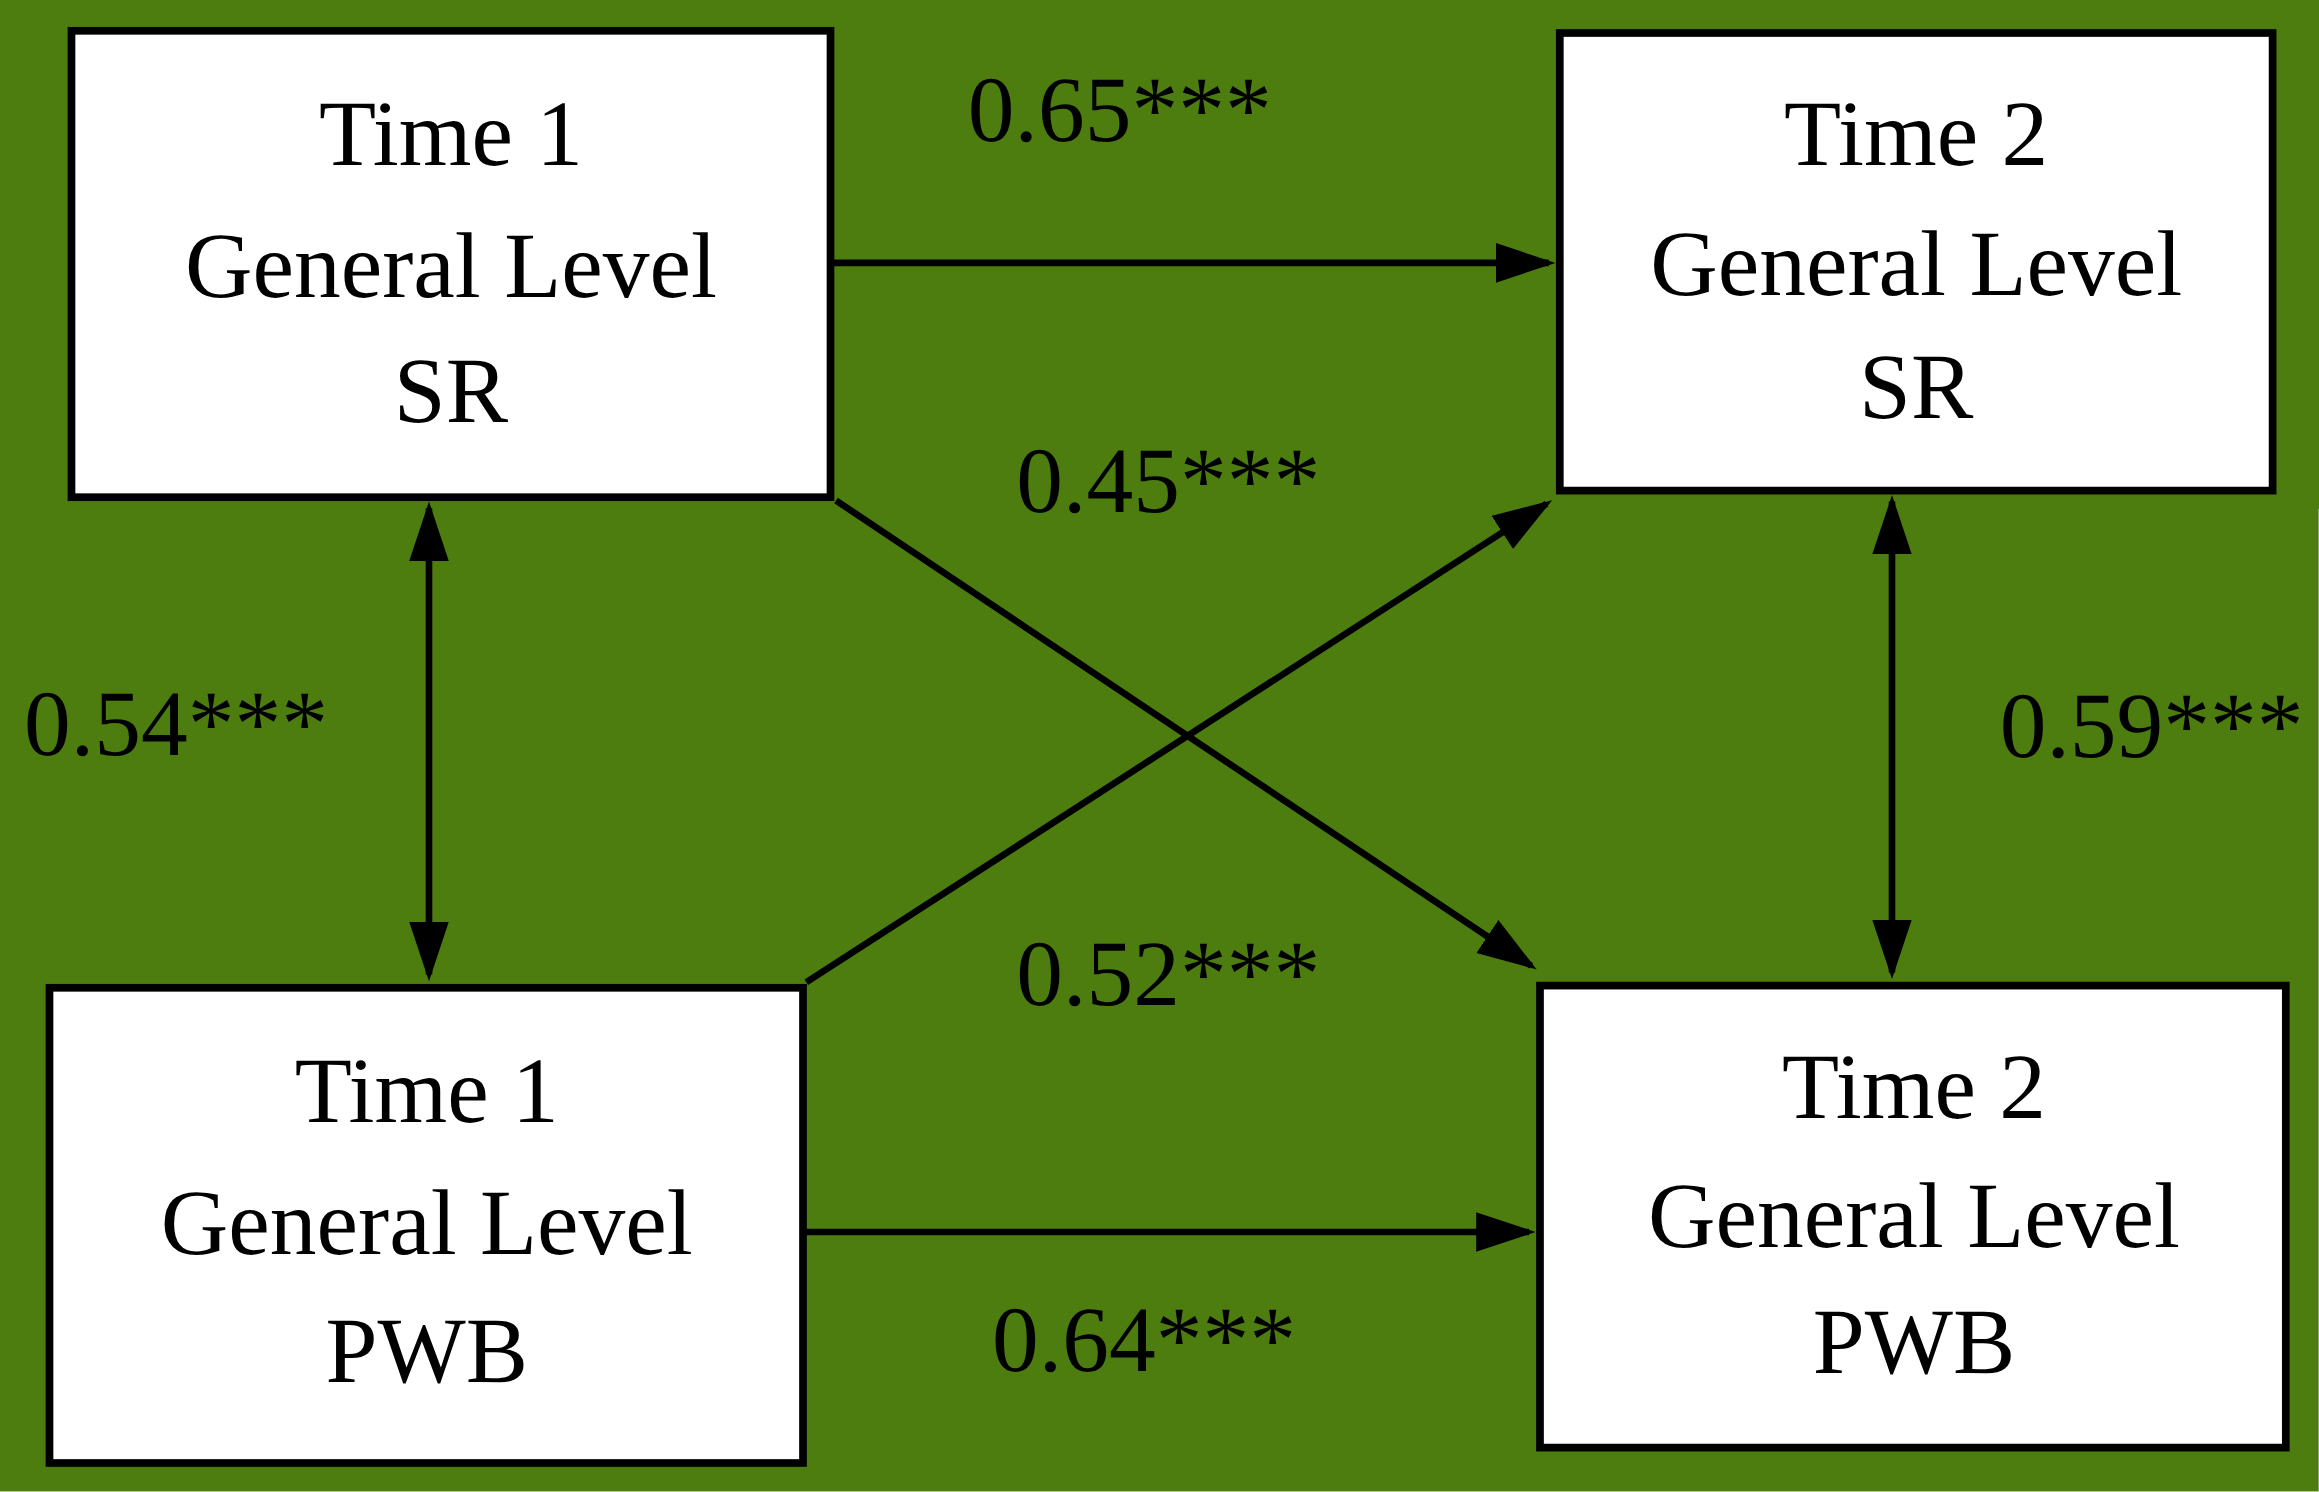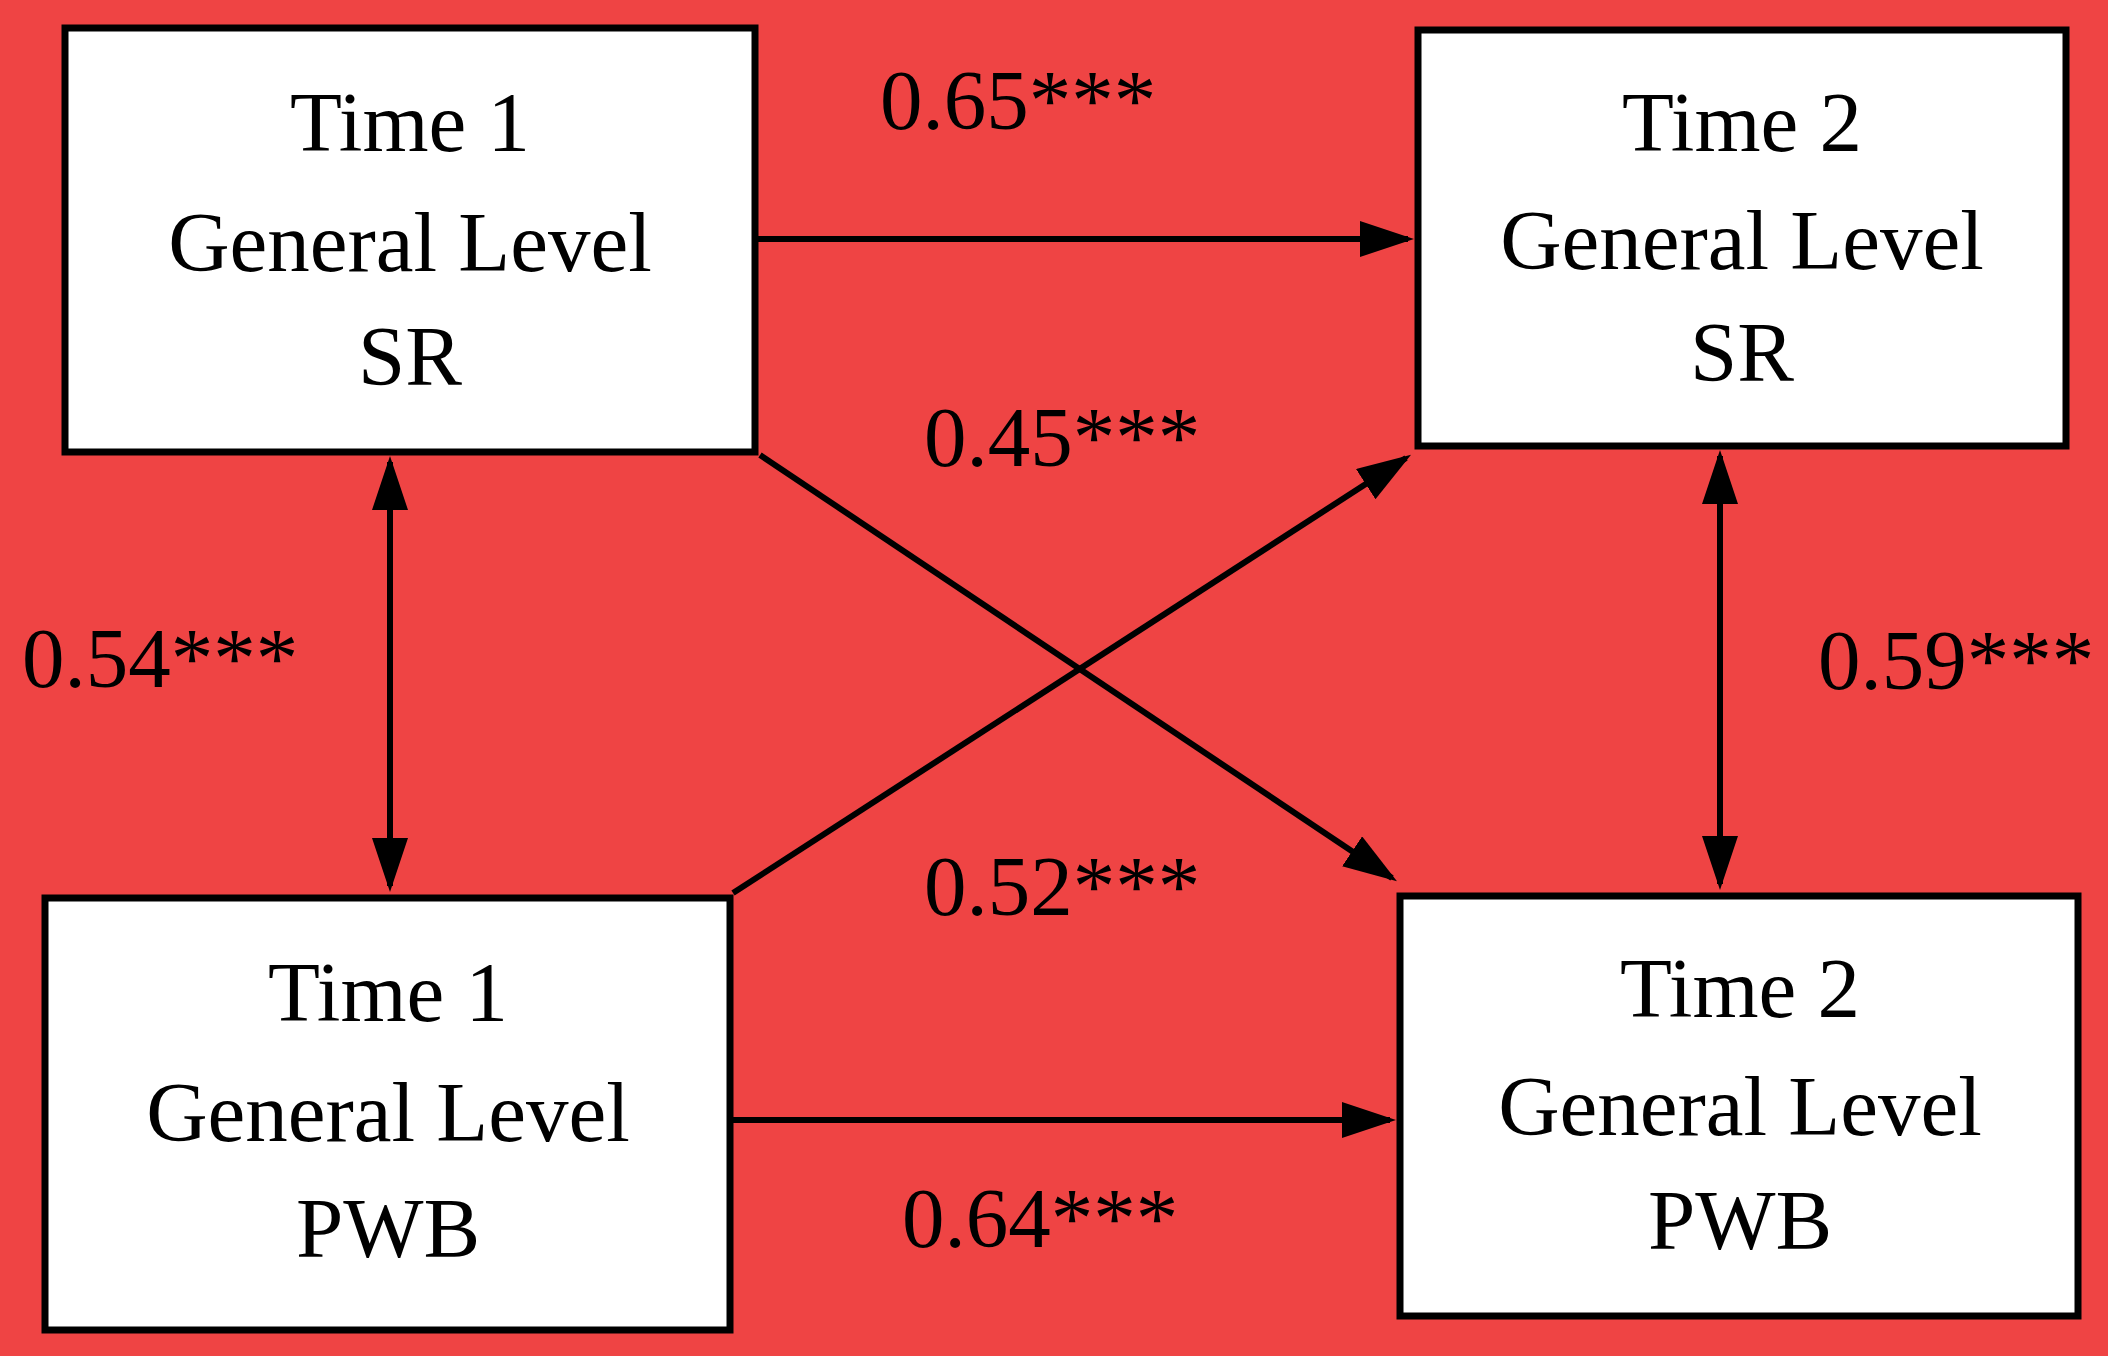--- a/index.html
+++ b/index.html
@@ -4,21 +4,21 @@
 <style>
   html, body {
     margin: 0;
     padding: 0;
     background: #ffffff;
   }
   .figure-wrap {
     position: relative;
     width: 2108px;
     height: 1356px;
-    background: #ef4444;
+    background: #4d7c0f;
     font-family: "Liberation Serif", "DejaVu Serif", serif;
     text-align: right;
   }
   svg { display: block; }
   .node-text, .coef-label {
     font-family: "Liberation Serif", "DejaVu Serif", serif;
     font-size: 85px;
     fill: #000000;
   }
   .coef-label { font-size: 85px; }

